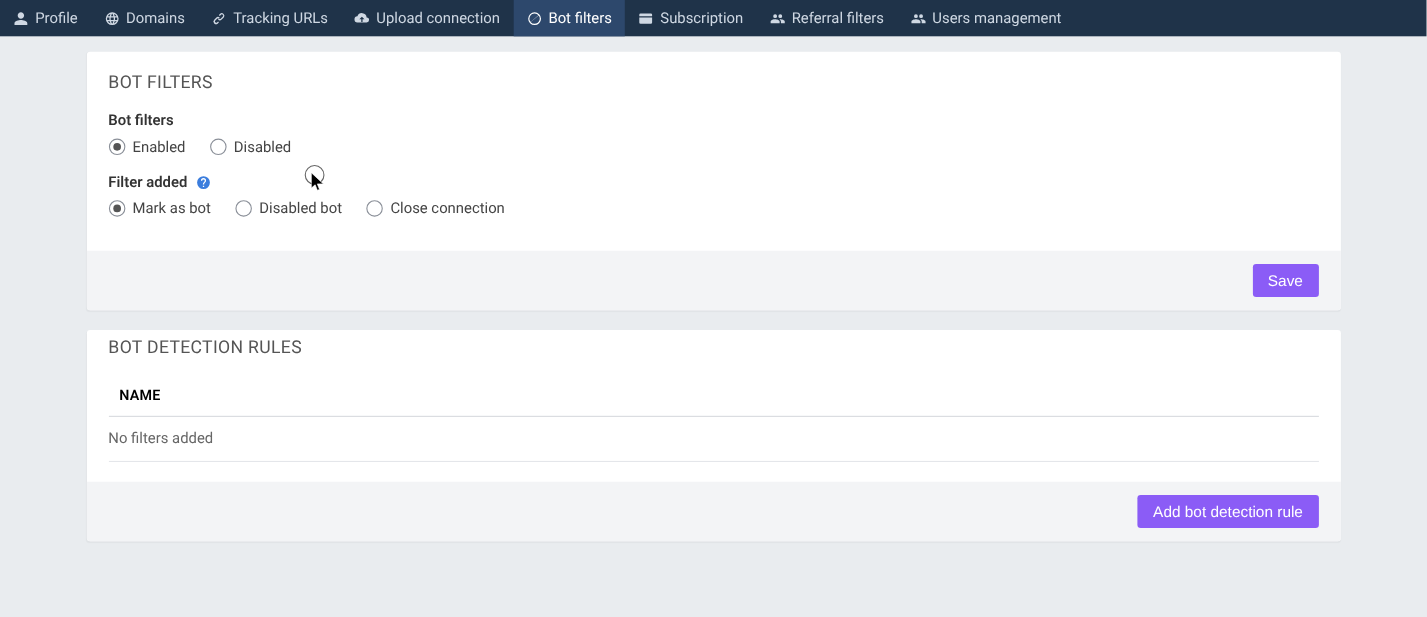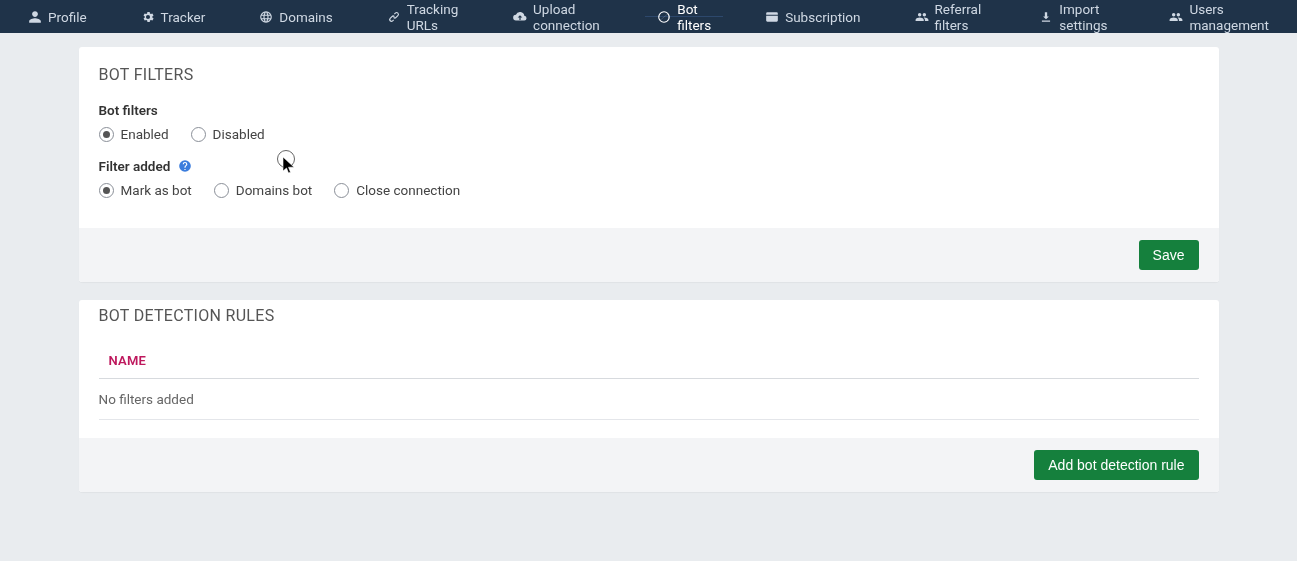--- a/index.html
+++ b/index.html
@@ -8,22 +8,21 @@
     background: #e9ecef;
     color: #333;
     font-size: 14px;
     width: 1297px;
   }
   .navbar {
     background: #1f3349;
     height: 33px;
     display: flex;
     align-items: stretch;
-    padding: 16px;
-    gap: 30px;
+    padding: 0;
   }
   .nav-item {
     display: flex;
     align-items: center;
     padding: 0 12px;
     color: #cfd8e3;
     cursor: pointer;
     gap: 6px;
     font-size: 13.5px;
   }
@@ -81,21 +80,21 @@
   .help-icon svg { width:14px; height:14px; fill: currentColor; }
 
   .radio-row {
     display: flex;
     gap: 22px;
     margin-bottom: 16px;
     align-items: center;
   }
   .radio-item {
     display: flex;
-    align-items: flex-end;
+    align-items: flex-start;
     gap: 7px;
     cursor: pointer;
     color: #444;
     font-size: 13.5px;
   }
   .radio-dot {
     width: 15px; height: 15px;
     border: 1.5px solid #8a8f98;
     border-radius: 50%;
     display:inline-flex; align-items:center; justify-content:center;
@@ -109,37 +108,37 @@
 
   .panel-footer {
     background: #f3f4f6;
     padding: 12px 20px;
     display:flex;
     justify-content:flex-end;
     border-bottom-left-radius:3px;
     border-bottom-right-radius:3px;
   }
   .btn {
-    background:#15803d;
+    background:#8b5cf6;
     color:#fff;
     border:none;
     border-radius:3px;
     padding:7px 14px;
     font-size:14px;
     cursor:pointer;
   }
 
   .table-head {
     display:flex;
     border-bottom:1px solid #d7dade;
     padding:10px 0;
   }
   .th {
     font-weight:600;
-    color:#be185d;
+    color:#000000;
     font-size:13px;
     letter-spacing:0.2px;
   }
   .col-name { width:45%; padding-left:10px; }
   .col-cond { width:55%; }
 
   .empty-row {
     text-align:left;
     color:#666;
     padding:12px 0;
@@ -175,28 +174,20 @@
     <span class="nav-icon">
         <svg viewBox="0 0 24 24">
           <path d="M12 12c2.7 0 5-2.3 5-5s-2.3-5-5-5-5 2.3-5 5 2.3 5 5 5zm0 2c-3.3 0-10 1.7-10 5v3h20v-3c0-3.3-6.7-5-10-5z"></path>
         </svg>
       </span>
     <span>Profile</span>
   </div>
   <div class="nav-item">
     <span class="nav-icon">
         <svg viewBox="0 0 24 24">
-          <path d="M19.4 13l.1-1-.1-1 2.1-1.6-2-3.5-2.5 1a7 7 0 0 0-1.7-1l-.4-2.6h-4l-.4 2.6a7 7 0 0 0-1.7 1l-2.5-1-2 3.5L6.5 11l-.1 1 .1 1-2.1 1.6 2 3.5 2.5-1a7 7 0 0 0 1.7 1l.4 2.6h4l.4-2.6a7 7 0 0 0 1.7-1l2.5 1 2-3.5L19.4 13zM12 15.5A3.5 3.5 0 1 1 15.5 12 3.5 3.5 0 0 1 12 15.5z"></path>
-        </svg>
-      </span>
-    <span>Tracker</span>
-  </div>
-  <div class="nav-item">
-    <span class="nav-icon">
-        <svg viewBox="0 0 24 24">
           <path d="M12 2a10 10 0 1 0 10 10A10 10 0 0 0 12 2zm6.9 6h-3a15 15 0 0 0-1.3-3.4A8 8 0 0 1 18.9 8zM12 4a13 13 0 0 1 1.8 4h-3.6A13 13 0 0 1 12 4zM4.3 14a8 8 0 0 1 0-4h3.4a18 18 0 0 0 0 4zm.8 2h3a15 15 0 0 0 1.3 3.4A8 8 0 0 1 5.1 16zm3-8h-3a8 8 0 0 1 4.3-3.4A15 15 0 0 0 8.1 8zM12 20a13 13 0 0 1-1.8-4h3.6A13 13 0 0 1 12 20zm2.3-6h-4.6a16 16 0 0 1 0-4h4.6a16 16 0 0 1 0 4zm.3 5.4A15 15 0 0 0 15.9 16h3a8 8 0 0 1-4.3 3.4zM16.3 14a18 18 0 0 0 0-4h3.4a8 8 0 0 1 0 4z"></path>
         </svg>
       </span>
     <span>Domains</span>
   </div>
   <div class="nav-item">
     <span class="nav-icon">
         <svg viewBox="0 0 24 24">
           <path d="M10.6 13.4a4 4 0 0 0 5.7 0l3-3a4 4 0 0 0-5.7-5.7l-1.7 1.7 1.4 1.4 1.7-1.7a2 2 0 1 1 2.8 2.8l-3 3a2 2 0 0 1-2.8 0zM13.4 10.6a4 4 0 0 0-5.7 0l-3 3a4 4 0 0 0 5.7 5.7l1.7-1.7-1.4-1.4-1.7 1.7a2 2 0 0 1-2.8-2.8l3-3a2 2 0 0 1 2.8 0z"></path>
         </svg>
@@ -227,28 +218,20 @@
       </span>
     <span>Subscription</span>
   </div>
   <div class="nav-item">
     <span class="nav-icon">
         <svg viewBox="0 0 24 24">
           <path d="M16 11a3 3 0 1 0-3-3 3 3 0 0 0 3 3zm-8 0a3 3 0 1 0-3-3 3 3 0 0 0 3 3zm0 2c-2.3 0-7 1.2-7 3.5V19h14v-2.5C15 14.2 10.3 13 8 13zm8 0c-.3 0-.6 0-1 .1 1.2.9 2 2 2 3.4V19h6v-2.5c0-2.3-4.7-3.5-7-3.5z"></path>
         </svg>
       </span>
     <span>Referral filters</span>
-  </div>
-  <div class="nav-item">
-    <span class="nav-icon">
-        <svg viewBox="0 0 24 24">
-          <path d="M5 20h14v-2H5zm7-4 5-5h-3V4h-4v7H7z"></path>
-        </svg>
-      </span>
-    <span>Import settings</span>
   </div>
   <div class="nav-item">
     <span class="nav-icon">
         <svg viewBox="0 0 24 24">
           <path d="M16 11a3 3 0 1 0-3-3 3 3 0 0 0 3 3zm-8 0a3 3 0 1 0-3-3 3 3 0 0 0 3 3zm0 2c-2.3 0-7 1.2-7 3.5V19h14v-2.5C15 14.2 10.3 13 8 13zm8 0c-.3 0-.6 0-1 .1 1.2.9 2 2 2 3.4V19h6v-2.5c0-2.3-4.7-3.5-7-3.5z"></path>
         </svg>
       </span>
     <span>Users management</span>
   </div>
 </div>
@@ -286,21 +269,21 @@
             </svg>
         </span>
       </div>
       <div class="radio-row" style="margin-bottom:12px">
         <label class="radio-item">
           <span class="radio-dot checked"></span>
           <span>Mark as bot</span>
         </label>
         <label class="radio-item">
           <span class="radio-dot"></span>
-          <span>Domains bot</span>
+          <span>Disabled bot</span>
         </label>
         <label class="radio-item">
           <span class="radio-dot"></span>
           <span>Close connection</span>
         </label>
       </div>
     </div>
     <div class="panel-footer">
       <button class="btn">Save</button>
     </div>

